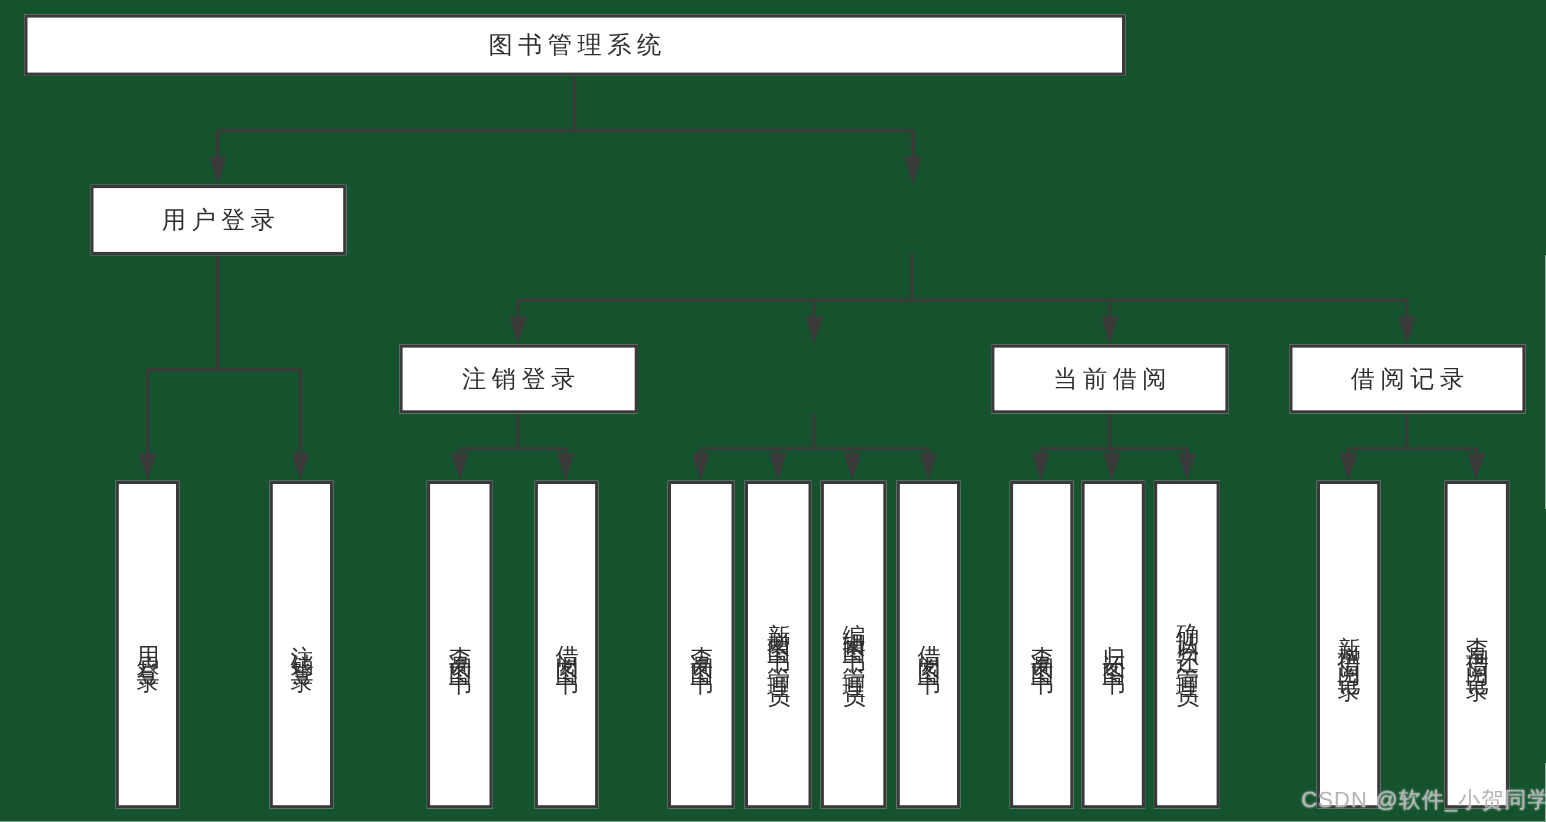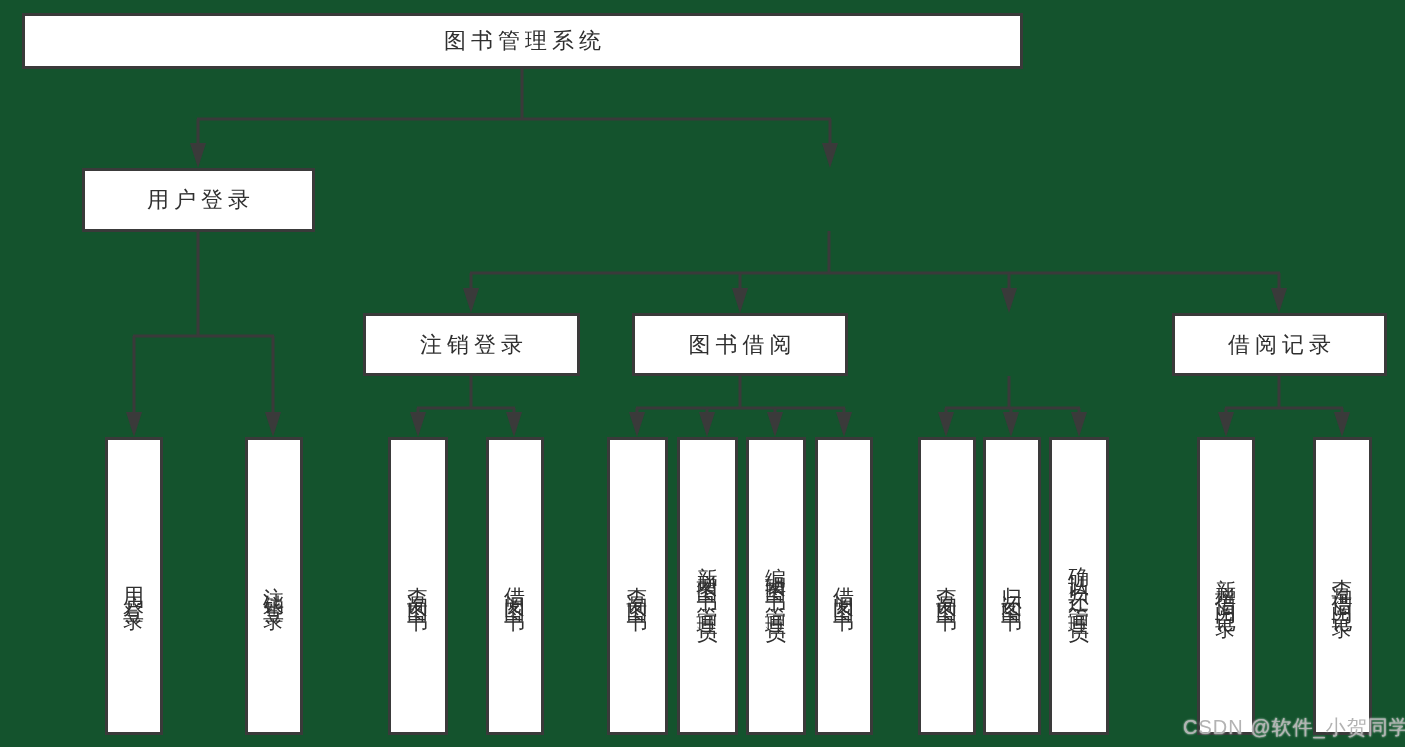--- a/index.html
+++ b/index.html
@@ -119,21 +119,21 @@
       <polygon points="1218,412 1234,412 1226,437" fill="#3a3a3a" stroke="none"></polygon>
       <polygon points="1334,412 1350,412 1342,437" fill="#3a3a3a" stroke="none"></polygon>
     </g>
   </svg>
 
   <div class="hbox" style="left:22px; top:13px; width:1001px; height:56px;">图书管理系统</div>
 
   <div class="hbox" style="left:82px; top:168px; width:233px; height:64px;">用户登录</div>
 
   <div class="hbox" style="left:363px; top:313px; width:217px; height:63px;">注销登录</div>
-  <div class="hbox" style="left:632px; top:313px; width:216px; height:63px;">图书借阅</div>
+  <div class="hbox" style="left:901px; top:313px; width:216px; height:63px;">当前借阅</div>
   <div class="hbox" style="left:1172px; top:313px; width:215px; height:63px;">借阅记录</div>
 
   <div class="vbox" style="left:105px; width:58px;">
     <span class="vtext">用户登录</span>
   </div>
   <div class="vbox" style="left:245px; width:58px;">
     <span class="vtext">注销登录</span>
   </div>
   <div class="vbox" style="left:388px; width:60px;">
     <span class="vtext">查询图书</span>

